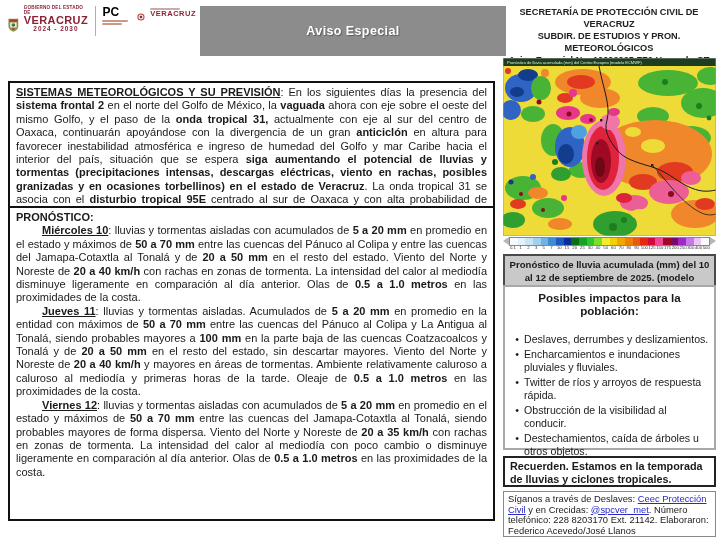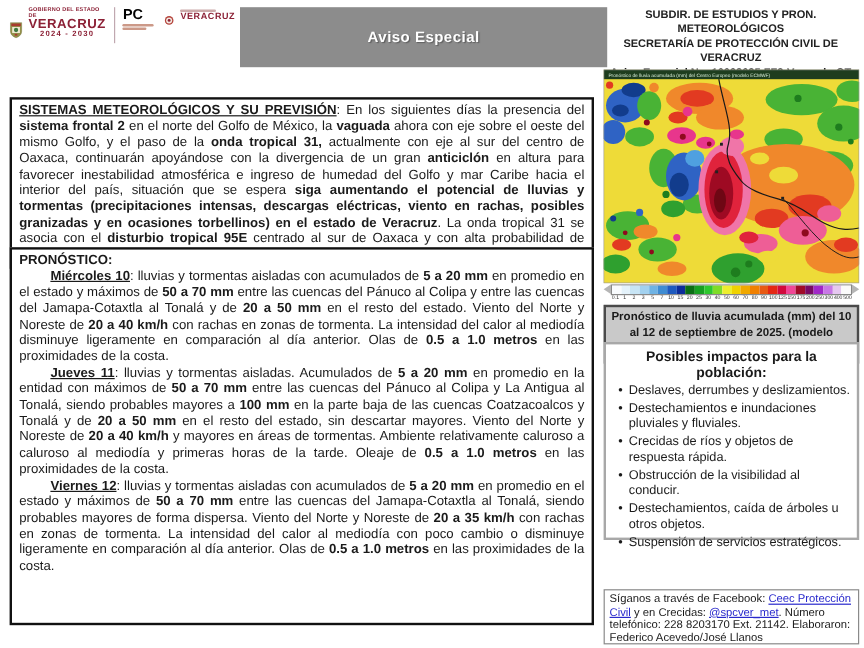--- a/index.html
+++ b/index.html
@@ -53,21 +53,21 @@
   .cbar .cells div{flex:1;}
   .cbar-labels{display:flex;margin:0 6px;height:6px;}
   .cbar-labels div{flex:1;font-size:4.3px;text-align:center;color:#333;overflow:hidden;}
 
   .map-caption{margin-top:3px;background:#c9c9c9;border:2px solid #4a4a4a;
                text-align:center;font-weight:bold;font-size:9.6px;line-height:1.35;
                padding:3px 2px;box-sizing:border-box;}
 
   .impacts{position:absolute;left:503px;top:285px;width:213px;height:165px;
            border:2px solid #a8a8a8;box-sizing:border-box;padding:4px 5px;background:#fff;}
-  .impacts-title{font-weight:bold;font-size:11.6px;text-align:center;margin-bottom:2px;}
+  .impacts-title{font-weight:bold;font-size:11.6px;text-align:center;margin-bottom:16px;}
   .impact-row{display:flex;font-size:10.6px;line-height:13px;margin-bottom:2px;}
   .impact-row .dot{width:14px;text-align:center;flex:0 0 14px;}
   .impact-row .txt{flex:1;}
 
   .reminder{position:absolute;left:503px;top:456px;width:213px;height:31px;
             border:2px solid #222;box-sizing:border-box;padding:2px 5px;
             font-weight:bold;font-size:10.8px;line-height:12.5px;background:#fff;}
 
   .foot{position:absolute;left:503px;top:491px;width:213px;height:46px;
         border:1px solid #8a8a8a;box-sizing:border-box;padding:2px 4px;
@@ -107,22 +107,22 @@
         <div class="tiny-bar" style="width:30px;background:#caa"></div>
         <div class="v2-main">VERACRUZ</div>
       </div>
     </div>
 
     <div class="banner">
       <div>Aviso  Especial</div>
     </div>
 
     <div class="agency">
+        <div>SECRETARÍA  DE  PROTECCIÓN  CIVIL DE  VERACRUZ</div>
         <div>SUBDIR.  DE  ESTUDIOS  Y PRON.  METEOROLÓGICOS</div>
-        <div>SECRETARÍA  DE  PROTECCIÓN  CIVIL DE  VERACRUZ</div>
         <div>Aviso Especial No_10092025 FF2-Vaguada-OT 31</div>
         <div>XALAPA, VER.,   miércoles 10 de sep. de 2025/8:00 h</div>
       </div>
   </div>
 
   <div class="box box1">
     <p><span class="b u">SISTEMAS METEOROLÓGICOS Y SU PREVISIÓN</span><span>: En los siguientes días la presencia del </span><span class="b">sistema frontal 2</span><span> en el norte del Golfo de México, la </span><span class="b">vaguada</span><span> ahora con eje sobre el oeste del mismo Golfo, y el paso de la </span><span class="b">onda tropical 31,</span><span> actualmente con eje al sur del centro de Oaxaca, continuarán apoyándose con la divergencia de un gran </span><span class="b">anticiclón</span><span> en altura para favorecer inestabilidad atmosférica e ingreso de humedad del Golfo y mar Caribe hacia el interior del país, situación que se espera </span><span class="b">siga aumentando el potencial de lluvias y tormentas (precipitaciones intensas, descargas eléctricas, viento en rachas, posibles granizadas y en ocasiones torbellinos) en el estado de Veracruz</span><span>. La onda tropical 31 se asocia con el </span><span class="b">disturbio tropical 95E</span><span> centrado al sur de Oaxaca y con alta probabilidad de desarrollo a ciclón tropical.</span></p>
   </div>
 
   <div class="box box2">
@@ -293,39 +293,40 @@
 
   <div class="impacts">
     <div class="impacts-title">Posibles impactos para la población:</div>
     <div id="impacts-list">
         <div class="impact-row">
           <span class="dot">•</span>
           <span class="txt">Deslaves,  derrumbes  y deslizamientos.</span>
         </div>
         <div class="impact-row">
           <span class="dot">•</span>
-          <span class="txt">Destechamientos e inundaciones pluviales  y fluviales.</span>
-        </div>
-        <div class="impact-row">
-          <span class="dot">•</span>
-          <span class="txt">Crecidas de ríos y objetos de respuesta rápida.</span>
+          <span class="txt">Encharcamientos e inundaciones pluviales  y fluviales.</span>
+        </div>
+        <div class="impact-row">
+          <span class="dot">•</span>
+          <span class="txt">Twitter de ríos y arroyos de respuesta rápida.</span>
         </div>
         <div class="impact-row">
           <span class="dot">•</span>
           <span class="txt">Obstrucción de la visibilidad  al conducir.</span>
         </div>
         <div class="impact-row">
           <span class="dot">•</span>
           <span class="txt">Destechamientos,  caída  de  árboles  u otros objetos.</span>
         </div>
         <div class="impact-row">
           <span class="dot">•</span>
           <span class="txt">Suspensión  de servicios  estratégicos.</span>
         </div>
       </div>
   </div>
 
+  <div class="reminder">Recuerden. Estamos en la temporada de lluvias  y ciclones tropicales.</div>
 
   <div class="foot">
-    <span><span>Síganos a través de Facebook: </span><span class="lnk">Ceec Protección Civil</span><span> y en Crecidas: </span><span class="lnk">@spcver_met</span><span>. Número  telefónico:  228 8203170 Ext. 21142. Elaboraron: Federico Acevedo/José Llanos</span></span>
+    <span><span>Síganos a través de Deslaves: </span><span class="lnk">Ceec Protección Civil</span><span> y en Crecidas: </span><span class="lnk">@spcver_met</span><span>. Número  telefónico:  228 8203170 Ext. 21142. Elaboraron: Federico Acevedo/José Llanos</span></span>
   </div>
 
 </div>
 
 </body></html>

